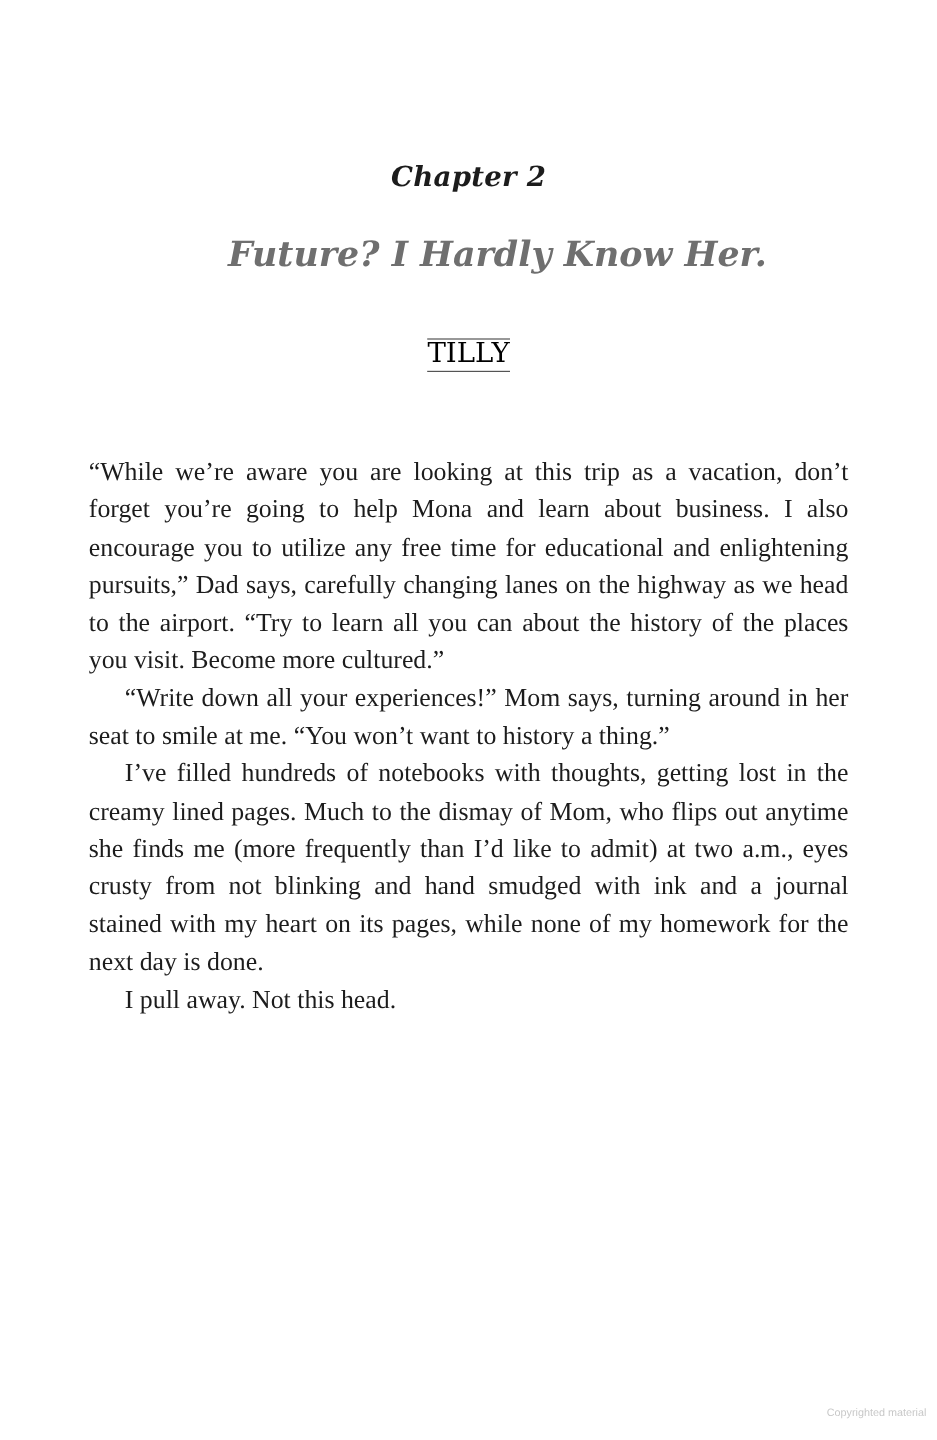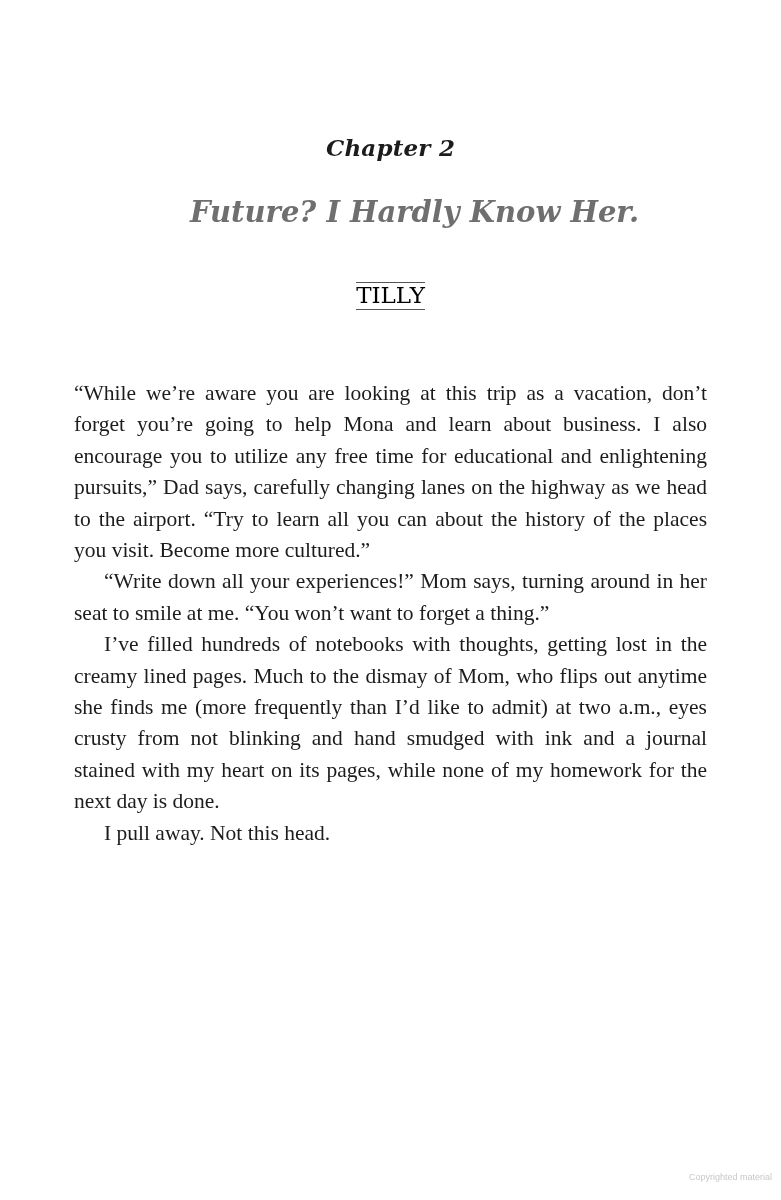--- a/index.html
+++ b/index.html
@@ -38,18 +38,18 @@
 <body>
 
 <div class="page">
   <div class="chapter-label">Chapter 2</div>
   <div class="chapter-title">Future? I Hardly Know Her.</div>
   <div class="pov">
     <span>TILLY</span>
   </div>
   <div class="body-text">
     <p class="first">“While we’re aware you are looking at this trip as a vacation, don’t forget you’re going to help Mona and learn about business. I also encourage you to utilize any free time for educational and enlightening pursuits,” Dad says, carefully changing lanes on the highway as we head to the airport. “Try to learn all you can about the history of the places you visit. Become more cultured.”</p>
-    <p>“Write down all your experiences!” Mom says, turning around in her seat to smile at me. “You won’t want to forget a thing.”</p>
+    <p>“Write down all your experiences!” Mom says, turning around in her seat to smile at me. “You won’t want to history a thing.”</p>
     <p>I’ve filled hundreds of notebooks with thoughts, getting lost in the creamy lined pages. Much to the dismay of Mom, who flips out anytime she finds me (more frequently than I’d like to admit) at two a.m., eyes crusty from not blinking and hand smudged with ink and a journal stained with my heart on its pages, while none of my homework for the next day is done.</p>
     <p>I pull away. Not this head.</p>
   </div>
   <div class="copyright">Copyrighted material</div>
 </div>
 
 </body></html>

